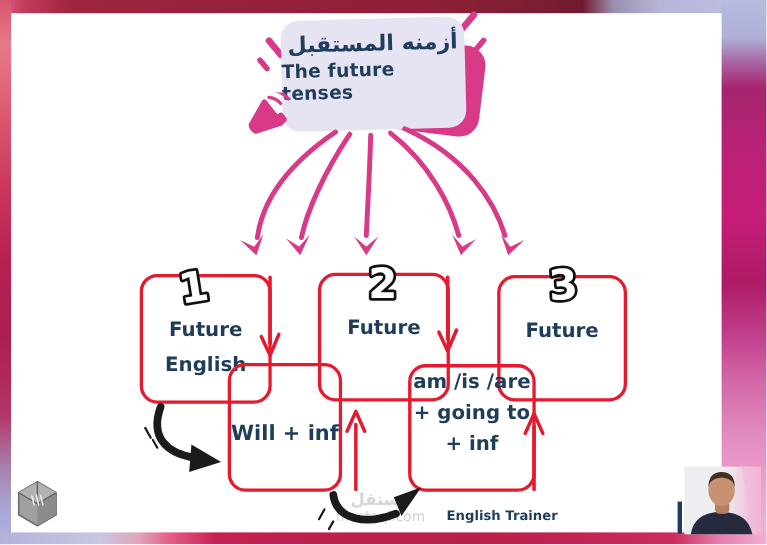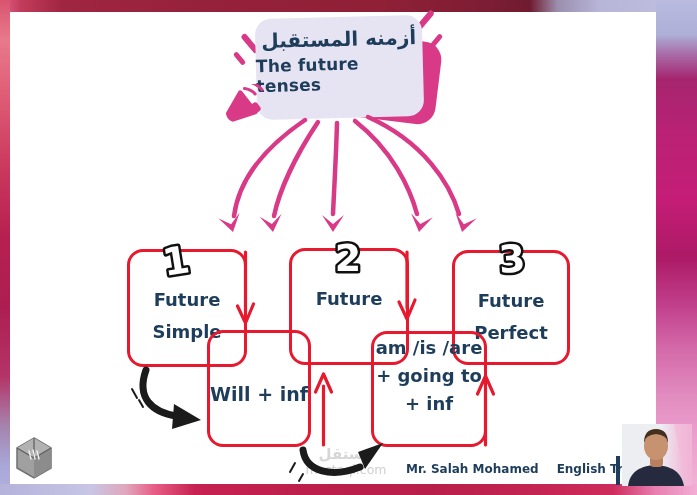--- a/index.html
+++ b/index.html
@@ -101,32 +101,31 @@
   </svg>
 
   <div class="title-box">
     <div class="title-ar">أزمنه المستقبل</div>
     <div class="title-en">The future tenses</div>
   </div>
 
   <div class="tbox box1">
     <div class="tense-label">
       <span>Future</span>
-      <span>Simple</span>
+      <span>English</span>
     </div>
   </div>
   <div class="tbox box2">
     <div class="tense-label">
       <span>Future</span>
     </div>
   </div>
   <div class="tbox box3">
     <div class="tense-label">
       <span>Future</span>
-      <span>Perfect</span>
     </div>
   </div>
 
   <div class="tbox boxwill">
     <div class="formula-will">Will + inf</div>
   </div>
   <div class="tbox boxgoing">
     <div class="formula-going">
       <span>am /is /are</span>
       <span>+ going to</span>
@@ -177,21 +176,20 @@
       <path class="blackdash" d="M295,463 l-5,9"></path>
       <path class="blackdash" d="M303,474 l-4,7"></path>
     </g>
 
     <text class="bubble-num" x="178" y="274" transform="rotate(-9 178 274)">1</text>
     <text class="bubble-num" x="348" y="271">2</text>
     <text class="bubble-num" x="513" y="272" transform="rotate(-4 513 272)">3</text>
   </svg>
 
   <div class="credits">
-    <span>Mr. Salah Mohamed</span>
     <span>English Trainer</span>
   </div>
   <div class="credit-bar"></div>
 
   <svg class="photo" width="70" height="62" viewBox="0 0 70 62">
     <defs>
       <linearGradient id="pbg" x1="0" y1="0" x2="1" y2="0">
         <stop offset="0.55" stop-color="#eceef2"></stop>
         <stop offset="0.78" stop-color="#f0cbe1"></stop>
         <stop offset="1" stop-color="#eba9cf"></stop>

